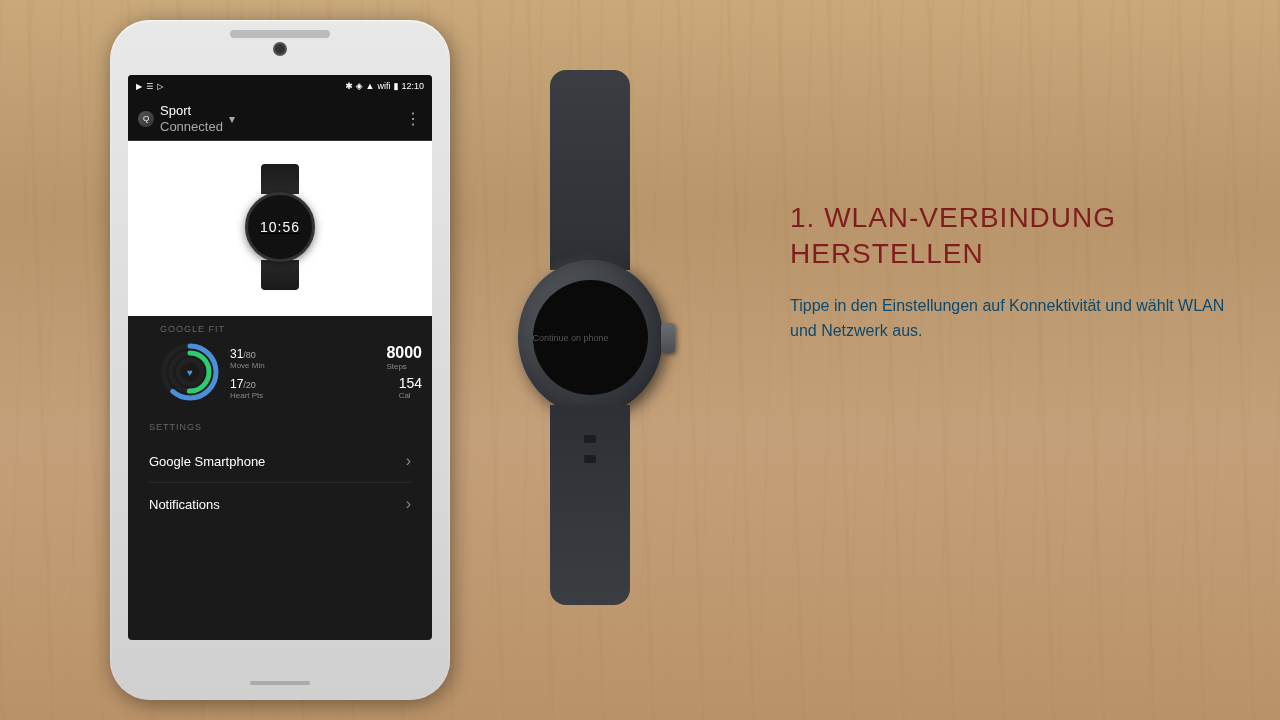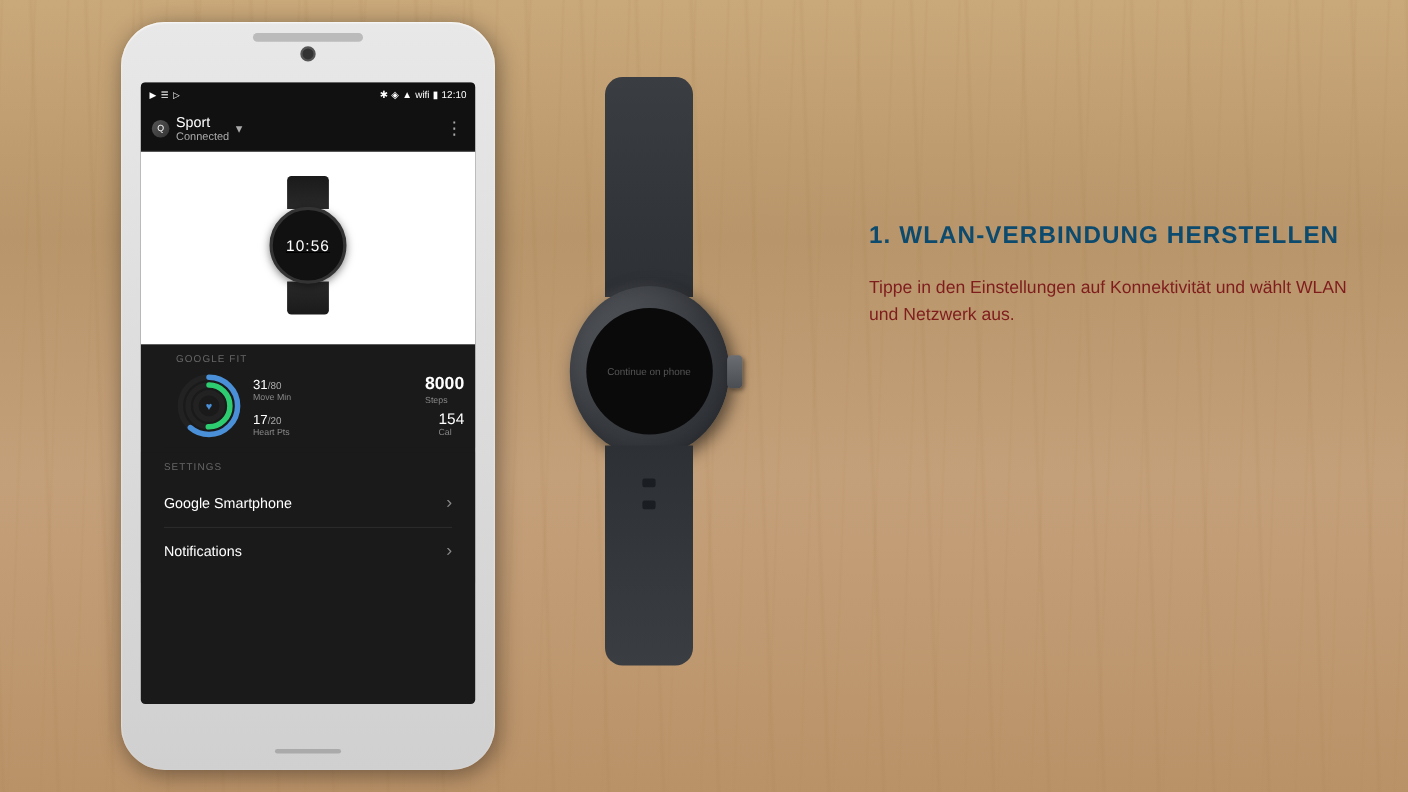--- a/index.html
+++ b/index.html
@@ -146,21 +146,21 @@
     }
 
     .app-title {
       font-size: 13px;
       color: white;
       font-weight: 500;
       line-height: 1.2;
     }
 
     .app-subtitle {
-      font-size: 10px;
+      font-size: 13px;
       color: #aaa;
       line-height: 1.2;
       text-align: center;
     }
 
     .app-header-right {
       display: flex;
       align-items: center;
       gap: 8px;
     }
@@ -392,21 +392,21 @@
       box-shadow: 2px 2px 4px rgba(0,0,0,0.4);
     }
 
     .sw-screen {
       width: 115px;
       height: 115px;
       background: #0a0a0a;
       border-radius: 50%;
       display: flex;
       align-items: center;
-      justify-content: center;
+      justify-content: flex-start;
     }
 
     .sw-screen-text {
       color: #555;
       font-size: 9px;
       text-align: center;
     }
 
     .sw-band-bottom {
       width: 80px;
@@ -432,31 +432,31 @@
 
     
     .text-content {
       position: absolute;
       right: 50px;
       top: 200px;
       width: 440px;
     }
 
     .instruction-title {
-      font-size: 22px;
-      font-weight: 700;
-      color: #0c4a6e;
+      font-size: 28px;
+      font-weight: 400;
+      color: #7f1d1d;
       letter-spacing: 1px;
       margin-bottom: 20px;
       line-height: 1.3;
     }
 
     .instruction-para {
       font-size: 16px;
-      color: #7f1d1d;
+      color: #0c4a6e;
       line-height: 1.6;
       margin-bottom: 16px;
     }
 
     
     .phone-bottom {
       position: absolute;
       bottom: 15px;
       left: 50%;
       transform: translateX(-50%);

